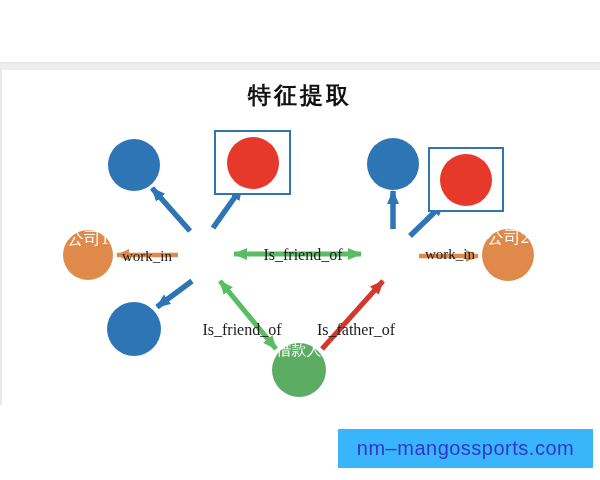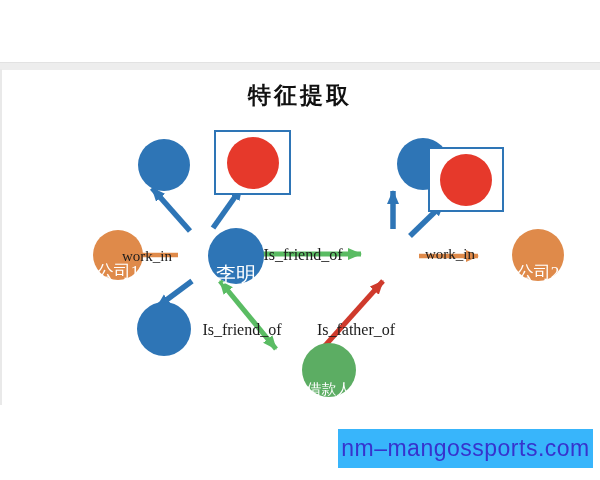--- a/index.html
+++ b/index.html
@@ -19,43 +19,43 @@
     background:#e9e9e9;
   }
   .page-title{
     position:absolute;left:0;right:0;top:80px;
     text-align:center;font-size:23px;letter-spacing:3px;
     color:#111;font-weight:600;
   }
   .edges-layer{position:absolute;left:0;top:0;}
   .node{
     position:absolute;border-radius:50%;
-    display:flex;align-items:flex-end;justify-content:center;
+    display:flex;align-items:flex-start;justify-content:center;
     color:#fff;transform:translate(-50%,-50%);
-    line-height:1;text-align:center;margin-left:30px;
+    line-height:1;text-align:center;
   }
   .node-blue{background:#2e75b6;}
   .node-orange{background:#df8a4a;}
   .node-green{background:#5cad63;}
   .feature-box{
     position:absolute;border:2px solid #2e75b6;background:#fff;
     display:flex;align-items:center;justify-content:center;
   }
   .feature-circle{width:52px;height:52px;border-radius:50%;background:#e6392b;}
   .edge-label{
     position:absolute;transform:translate(-50%,-50%);
     font-size:16px;color:#1c1c1c;white-space:nowrap;margin-top:16px;
   }
   .banner{
     position:absolute;left:338px;top:429px;width:255px;height:39px;
     background:#38b5fb;display:flex;align-items:center;justify-content:center;
   }
   .banner-text{
     font-family:"Liberation Sans","DejaVu Sans",sans-serif;
-    font-size:23px;color:#3733cd;letter-spacing:0.5px;
+    font-size:20px;color:#3733cd;letter-spacing:0.5px;
   }
   .lbl-lg{font-size:20px;}
   .lbl-md{font-size:17px;}
   .lbl-sm{font-size:15px;}
 </style>
 </head>
 <body>
 
 <div class="slide">
 
@@ -102,23 +102,20 @@
   <div class="feature-box" style="left:214px;top:130px;width:73px;height:61px;">
     <div class="feature-circle"></div>
   </div>
   <div class="feature-box" style="left:428px;top:147px;width:72px;height:61px;">
     <div class="feature-circle"></div>
   </div>
 
   <div class="node node-orange lbl-md" style="left:88px;top:255px;width:50px;height:50px;">
     <span>公司1</span>
   </div>
-  <div class="node node-blue lbl-lg" style="left:206px;top:256px;width:56px;height:56px;">
-    <span>李明</span>
-  </div>
   <div class="node node-orange lbl-md" style="left:508px;top:255px;width:52px;height:52px;font-family:Liberation Serif, serif;">
     <span>公司2</span>
   </div>
   <div class="node node-green lbl-sm" style="left:299px;top:370px;width:54px;height:54px;">
     <span>借款人</span>
   </div>
 
   <div class="edge-label" style="left:147px;top:240px;font-size:15px;">work_in</div>
   <div class="edge-label" style="left:303px;top:239px;">Is_friend_of</div>
   <div class="edge-label" style="left:450px;top:238px;font-size:15px;">work_in</div>

